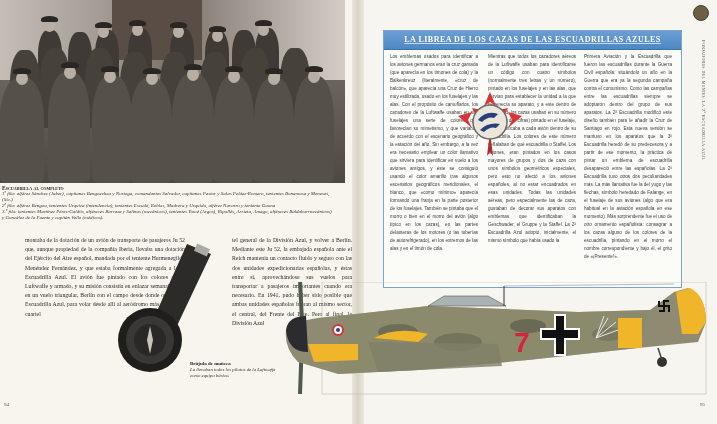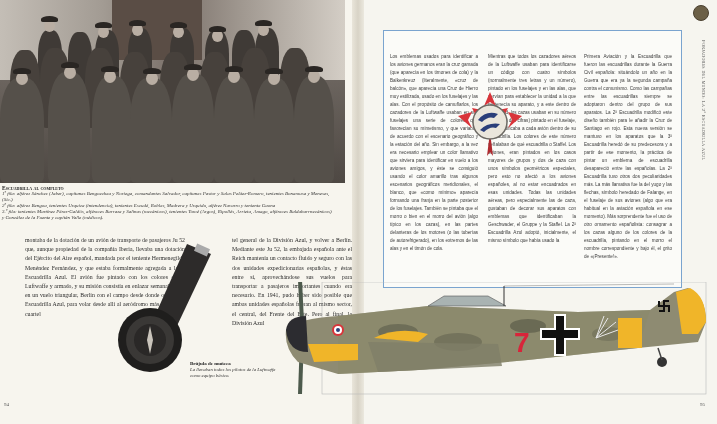--- a/index.html
+++ b/index.html
@@ -128,20 +128,21 @@
     <div>La llevaban todos los pilotos de la Luftwaffe como equipo básico.</div>
   </div>
 
   <div class="page-num" style="left:4px;top:402px;">94</div>
 </div>
 
 <div class="page page-right"></div>
 <div class="gutter"></div>
 
 <div class="panel">
+  <div class="panel-header"><span>LA LIBREA DE LOS CAZAS DE LAS ESCUADRILLAS AZULES</span></div>
   <div class="col col1">Los emblemas usados para identificar a los aviones germanos eran la cruz gamada (que aparecía en los timones de cola) y la Balkenkreuz (literalmente, «cruz de balcón», que aparecía una Cruz de Hierro muy estilizada, usado en los fuselajes y las alas. Con el propósito de camuflarlos, los cazadores de la Luftwaffe usaban en sus fuselajes una serie de colores que favorecían su mimetismo, y que variaban de acuerdo con el escenario geográfico y la estación del año. Sin embargo, a la vez era necesario emplear un color llamativo que sirviera para identificar en vuelo a los aviones amigos, y éste se consiguió usando el color amarillo tras algunos escenarios geográficos meridionales, el blanco, que «como mínimo» aparecía formando una franja en la parte posterior de los fuselajes. También se pintaba que el morro o bien en el morro del avión (algo típico en los cazas), en las partes delanteras de los motores (o las tuberías de autorefrigerado), en los extremos de las alas y en el timón de cola.</div>
   <div class="col col2">Mientras que todos los cazadores aéreos de la Luftwaffe usaban para identificarse un código con cuatro símbolos (normalmente tres letras y un número), pintado en los fuselajes y en las alas, que servían para establecer la unidad a la que pertenecía su aparato, y a este dentro de su unidad, los cazas usaban en su número (de uno a dos cifras) pintado en el fuselaje, que identificaba a cada avión dentro de su escuadrilla. Los colores de este número señalaban de qué escuadrilla o Staffel. Los aviones, eran pintados en los casos mayores de grupos y dos de caza con unos símbolos geométricos especiales, pero esto no afectó a los aviones españoles, al no estar encuadrados en esas unidades. Todas las unidades aéreas, pero especialmente las de caza, gustaban de decorar sus aparatos con emblemas que identificaban la Geschwader, el Gruppe y la Staffel. La 2ª Escuadrilla Azul adoptó, inicialmente, el mismo símbolo que había usado la</div>
   <div class="col col3">Primera Aviación y la Escuadrilla que fueron las escuadrillas durante la Guerra Civil española: situándolo un año en la Guerra que era ya la segunda campaña contra el comunismo. Como las campañas entre las escuadrillas siempre se adoptaron dentro del grupo de sus aparatos. La 2ª Escuadrilla modificó este diseño también para le añadir la Cruz de Santiago en rojo. Esta nueva versión se mantuvo en los aparatos que la 3ª Escuadrilla heredó de su predecesora y a partir de ese momento, la práctica de pintar un emblema de escuadrilla desapareció entre las españolas. La 2ª Escuadrilla tuvo otros dos peculiaridades más. La más llamativa fue la del yugo y las flechas, símbolo heredado de Falange, en el fuselaje de sus aviones (algo que era habitual en la aviación española en ese momento). Más sorprendente fue el uso de otro ornamento españolista: consagrar a los cazas alguno de los colores de la escuadrilla, pintando en el morro el nombre correspondiente y bajo él, el grito de «¡Presente!».</div>
 </div>
 
 <svg class="emblem" viewBox="0 0 64 64">
   <path d="M32 0 L38 14 L32 10 L26 14 Z" fill="#d9343a"></path>
   <path d="M0 24 L14 20 L10 28 L14 36 Z" fill="#d9343a"></path>
   <path d="M64 24 L50 20 L54 28 L50 36 Z" fill="#d9343a"></path>
   <path d="M32 40 L35 64 L32 60 L29 64 Z" fill="#b02a2f"></path>

